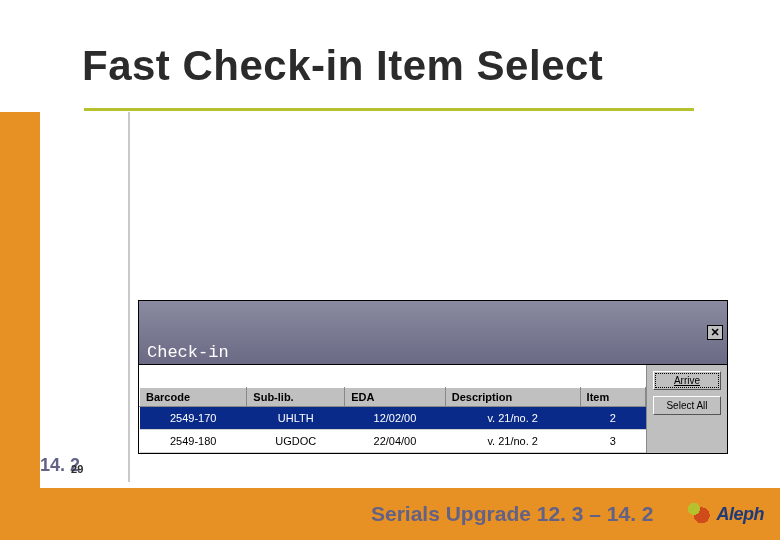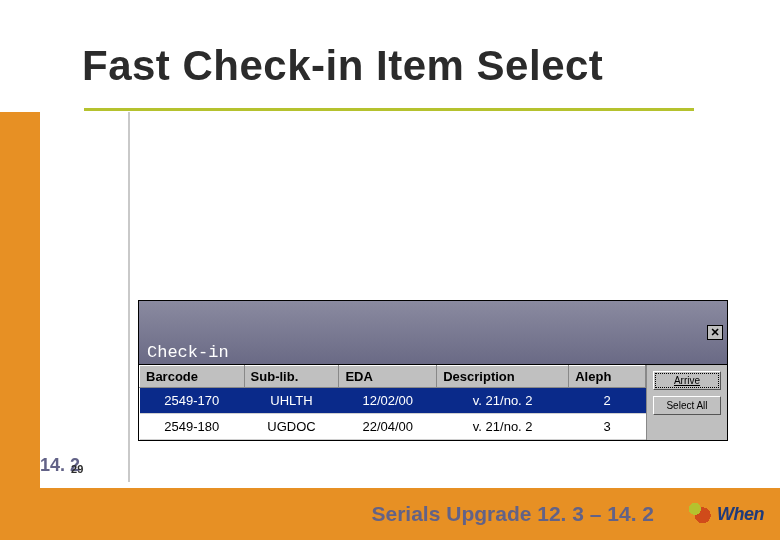--- a/index.html
+++ b/index.html
@@ -45,21 +45,21 @@
   }
   .dlg-title { font-family: Liberation Mono, monospace; font-size: 17px; margin-top: 40px; }
   .close-btn {
     width: 16px; height: 15px; background: #c0c0c0;
     border: 1px solid #000; display:flex;align-items:center;justify-content:center;
     font-size:11px; font-weight:bold; color:#000;
   }
 
   .dlg-body { display: flex; }
   .table-wrap { flex: 1; background: #fff; border-right: 1px solid #888; }
-  table { width: 100%; border-collapse: collapse; font-size: 13px; }
+  table { width: 100%; border-collapse: collapse; font-size: 11px; margin-top: 22px; }
   thead th {
     background: #c0c0c0; text-align: left; font-weight: bold;
     padding: 3px 6px; border-right: 1px solid #888; border-bottom: 1px solid #888;
     border-top: 1px solid #fff; border-left: 1px solid #fff;
     color: #000;
   }
   tbody td {
     padding: 5px 6px; border-bottom: 1px solid #d0d0d0; color:#000;text-align:center;
   }
   tbody tr.selected td { background: #0a2a8a; color: #fff; }
@@ -120,21 +120,21 @@
     </div>
     <div class="dlg-body">
       <div class="table-wrap">
         <table>
           <thead>
             <tr>
               <th>Barcode</th>
               <th>Sub-lib.</th>
               <th>EDA</th>
               <th>Description</th>
-              <th>Aleph</th>
+              <th>Item</th>
             </tr>
           </thead>
           <tbody>
             <tr class="selected">
               <td>2549-170</td>
               <td>UHLTH</td>
               <td>12/02/00</td>
               <td>v. 21/no. 2</td>
               <td>2</td>
             </tr>
@@ -157,17 +157,17 @@
 
   <div class="slide-number">
     <span>14. 2</span>
     <span class="sub">29</span>
   </div>
 
   <div class="footer-bar">
     <div class="footer-text">Serials Upgrade 12. 3 – 14. 2</div>
     <div class="logo">
       <div class="logo-mark"></div>
-      <div class="logo-text">When</div>
+      <div class="logo-text">Aleph</div>
     </div>
   </div>
 
 </div>
 
 </body></html>

